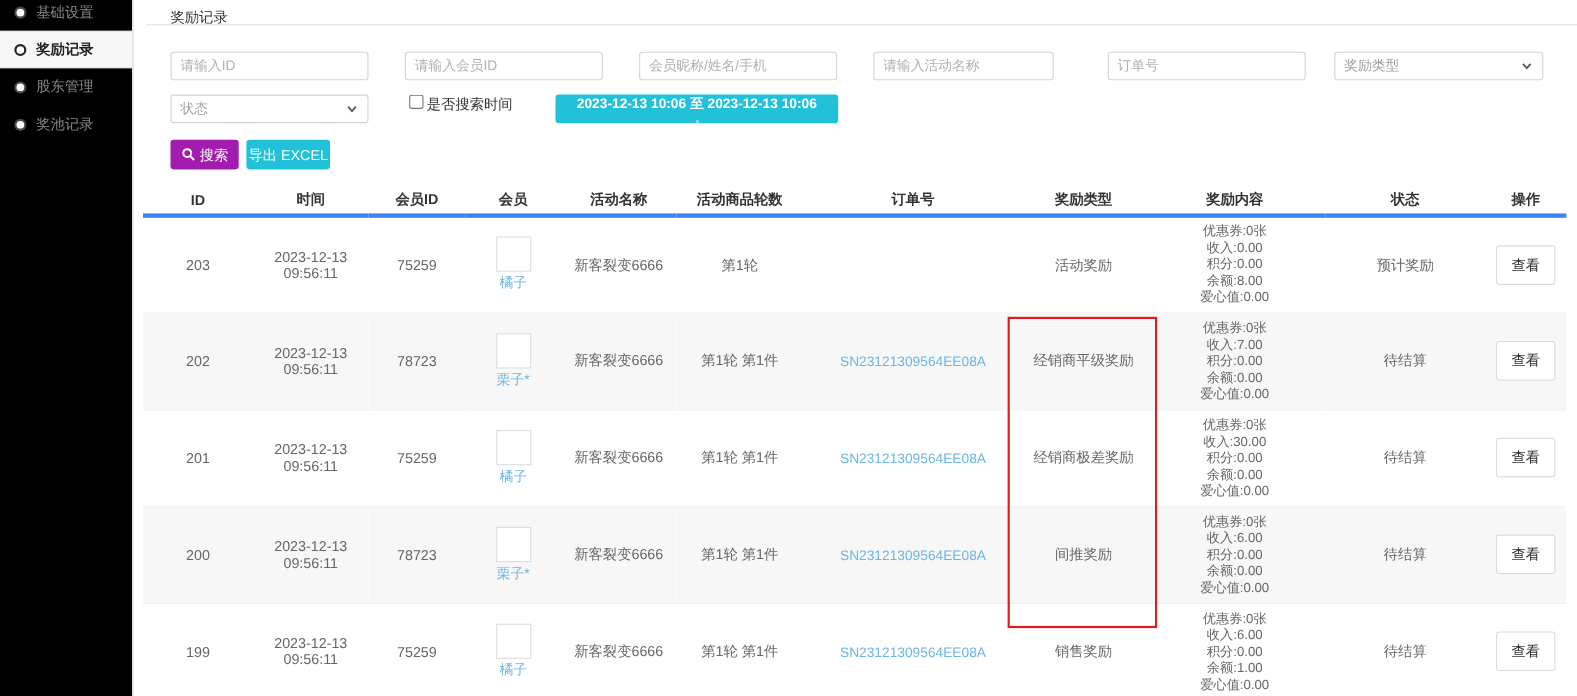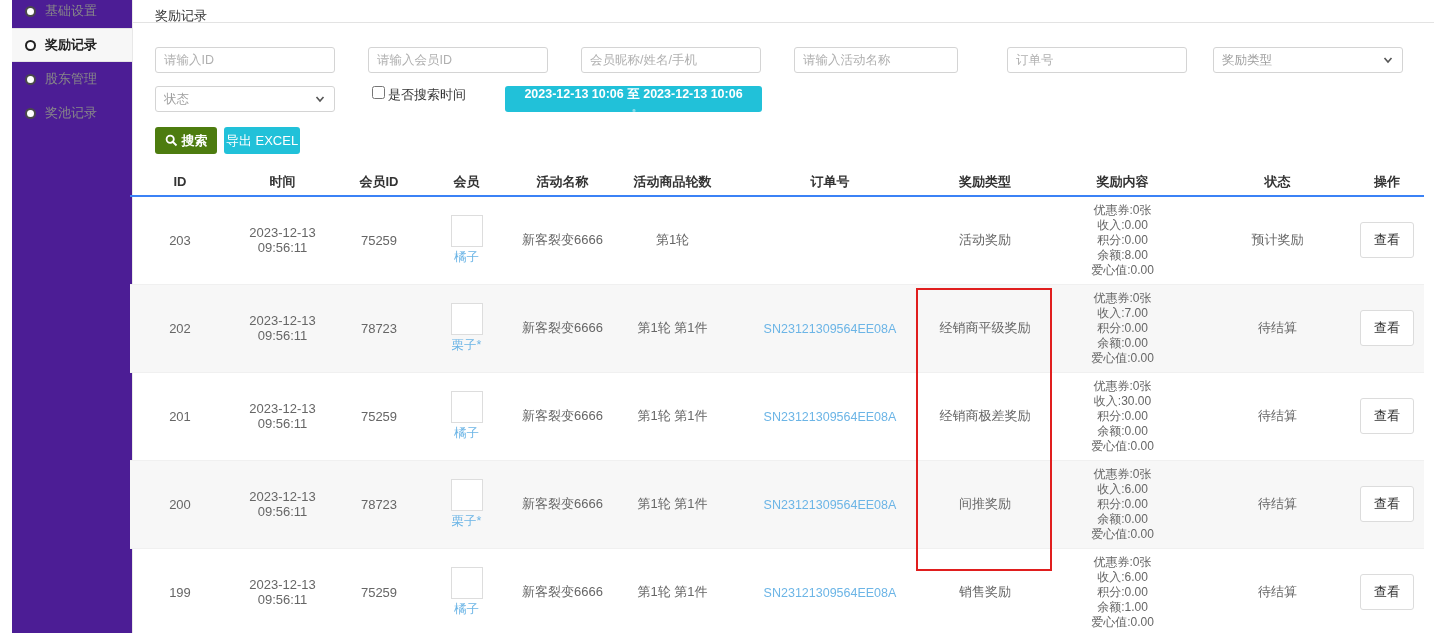--- a/index.html
+++ b/index.html
@@ -1,22 +1,22 @@
 <!DOCTYPE html>
 <html><head>
 <meta charset="utf-8">
 <style>
   * { margin:0; padding:0; box-sizing:border-box; }
   html,body { width:1434px; height:633px; overflow:hidden; background:#fff;
     font-family:"Liberation Sans","DejaVu Sans",sans-serif; }
   body { position:relative; color:#666; }
 
   
-  .sidebar { position:absolute; left:12px; top:0; width:121px; height:633px;
-    background:#4c1d95; border-right:1px solid #e8e8e8; }
+  .sidebar { position:absolute; left:0; top:0; width:121px; height:633px;
+    background:#000000; border-right:1px solid #e8e8e8; }
   .sidebar ul { list-style:none; margin-top:-6px; }
   .sidebar li { height:34px; display:flex; align-items:center; gap:9px;
     padding-left:13px; font-size:13px; color:#888; cursor:pointer; }
   .sidebar li .dot { width:11px; height:11px; border:2px solid #4a4a4a;
     border-radius:50%; background:#fff; flex:0 0 auto; }
   .sidebar li.active { background:#f7f7f7; border-top:1px solid #e4e4e4;
     border-bottom:1px solid #e4e4e4; color:#222; font-weight:bold; }
   .sidebar li.active .dot { border-color:#222; }
 
   
@@ -53,21 +53,21 @@
   #btn-search { left:155px; top:127px; width:62px; }
   #btn-export { left:224px; top:127px; width:76px; }
 
   
   .table-wrap { position:absolute; left:130px; top:168px; width:1294px; }
   table { width:1294px; border-collapse:collapse; table-layout:fixed; }
   col.c1{width:100px} col.c2{width:105px} col.c3{width:88px} col.c4{width:87px}
   col.c5{width:105px} col.c6{width:115px} col.c7{width:200px} col.c8{width:110px}
   col.c9{width:165px} col.c10{width:145px} col.c11{width:74px}
   th { height:28px; font-size:13px; color:#333; font-weight:bold; text-align:center;
-    border-bottom:2px solid #3b82f6; }
+    border-bottom:4px solid #3b82f6; }
   td { height:88px; text-align:center; vertical-align:middle; font-size:13px; color:#666;
     overflow:hidden; }
   tbody tr { border-bottom:1px solid #f0f0f0; }
   tbody tr.striped { background:#f7f7f7; }
   .member-cell { display:flex; flex-direction:column; align-items:center; gap:2px; }
   .avatar { width:32px; height:32px; border:1px solid #ddd; background:#fff; padding:2px; }
   .avatar .pic { width:100%; height:100%; }
   .avatar--photo-portrait .pic {
     background:linear-gradient(150deg,#b99c8a 0%,#e9d8c9 40%,#8a7260 75%,#5f4c3f 100%); }
   .avatar--cartoon-portrait .pic {
@@ -138,21 +138,21 @@
   <svg class="icon-svg" width="14" height="14" viewBox="0 0 14 14" fill="none" stroke="#fff" stroke-width="1.4">
     <rect x="1.5" y="2.8" width="11" height="9.7" rx="1"></rect>
     <line x1="1.5" y1="5.8" x2="12.5" y2="5.8"></line>
     <line x1="4.3" y1="1" x2="4.3" y2="3.6"></line>
     <line x1="9.7" y1="1" x2="9.7" y2="3.6"></line>
     <line x1="4" y1="8" x2="10" y2="8"></line>
     <line x1="4" y1="10.3" x2="10" y2="10.3"></line>
   </svg>
 </div>
 
-<button class="btn" id="btn-search" style="background: #4d7c0f; font-weight: bold;">
+<button class="btn" id="btn-search" style="background: #a21caf;">
   <svg class="icon-svg" width="13" height="13" viewBox="0 0 13 13" fill="none" stroke="#fff" stroke-width="1.8">
     <circle cx="5.2" cy="5.2" r="3.6"></circle>
       <line x1="8" y1="8" x2="11.5" y2="11.5"></line>
   </svg>
   <span>搜索</span>
 </button>
 <button class="btn" id="btn-export" style="background: rgb(33, 193, 217);">
   <span>导出 EXCEL</span>
 </button>
 

